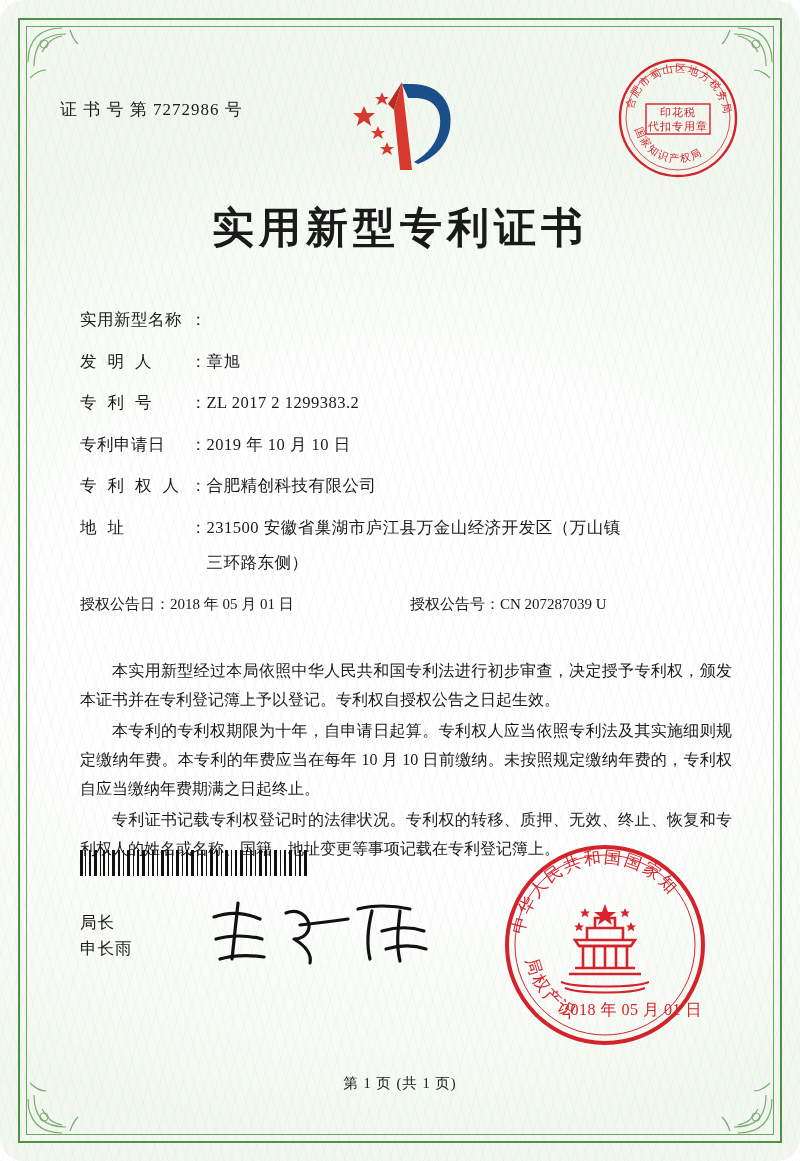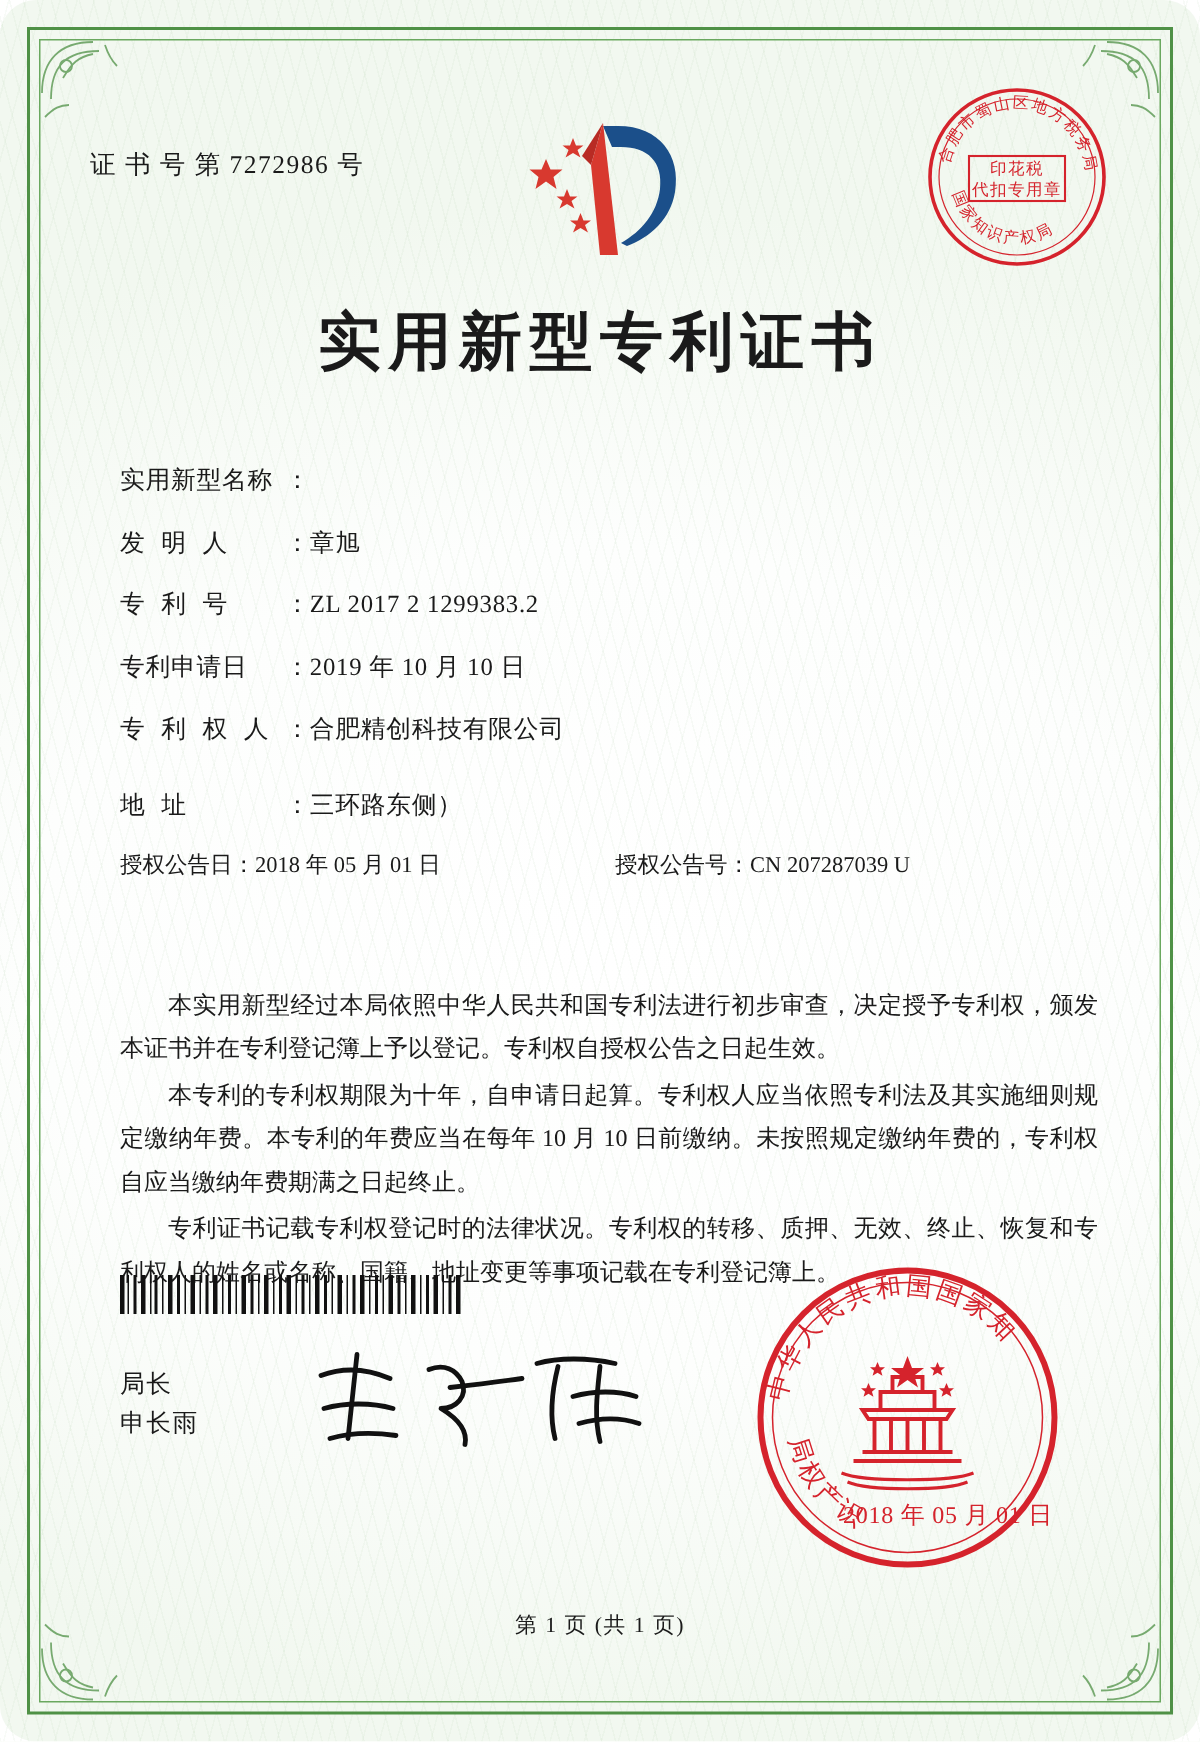--- a/index.html
+++ b/index.html
@@ -101,38 +101,38 @@
   .fields {
     position: absolute;
     left: 20px;
     right: 10px;
     top: 262px;
     font-size: 16.5px;
     line-height: 1.0;
   }
   .field-row {
     display: flex;
-    align-items: flex-end;
+    align-items: flex-start;
     margin-bottom: 25px;
   }
   .f-label {
     width: 110px;
     flex: 0 0 110px;
     white-space: nowrap;
     letter-spacing: 0.5px;
   }
   .f-label .sp { letter-spacing: 11px; }
   .f-colon { flex: 0 0 14px; }
   .f-value {
     flex: 1;
     letter-spacing: 0.5px;
   }
   .f-value .cont {
     display: block;
-    margin-top: 9px;
+    margin-top: 19px;
   }
 
   .pub-row {
     display: flex;
     margin-bottom: 12px;
     font-size: 15px;
   }
   .pub-left { width: 330px; flex: 0 0 330px; white-space: nowrap; }
   .pub-right { flex: 1; white-space: nowrap; }
 
@@ -328,20 +328,21 @@
       <div class="field-row">
         <div class="f-label"><span class="sp">专利权人</span></div>
         <div class="f-colon">：</div>
         <div class="f-value">合肥精创科技有限公司</div>
       </div>
 
       <div class="field-row">
         <div class="f-label"><span class="sp">地址</span></div>
         <div class="f-colon">：</div>
         <div class="f-value">
+          <span>231500  安徽省巢湖市庐江县万金山经济开发区（万山镇</span>
           <span class="cont">三环路东侧）</span>
         </div>
       </div>
 
       <div class="pub-row">
         <div class="pub-left">
           <span>授权公告日</span><span>：</span><span>2018 年 05 月 01 日</span>
         </div>
         <div class="pub-right">
           <span>授权公告号</span><span>：</span><span>CN 207287039 U</span>

